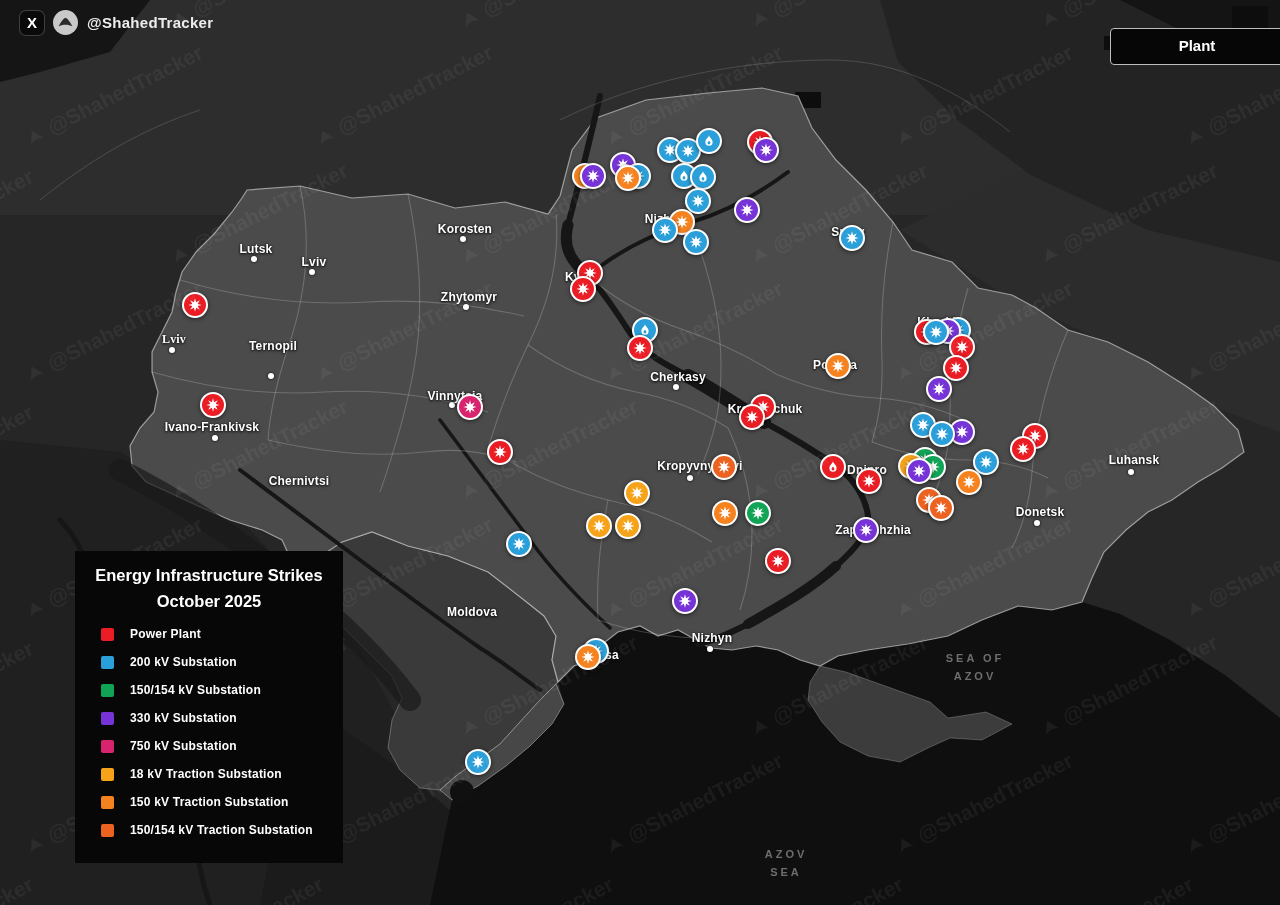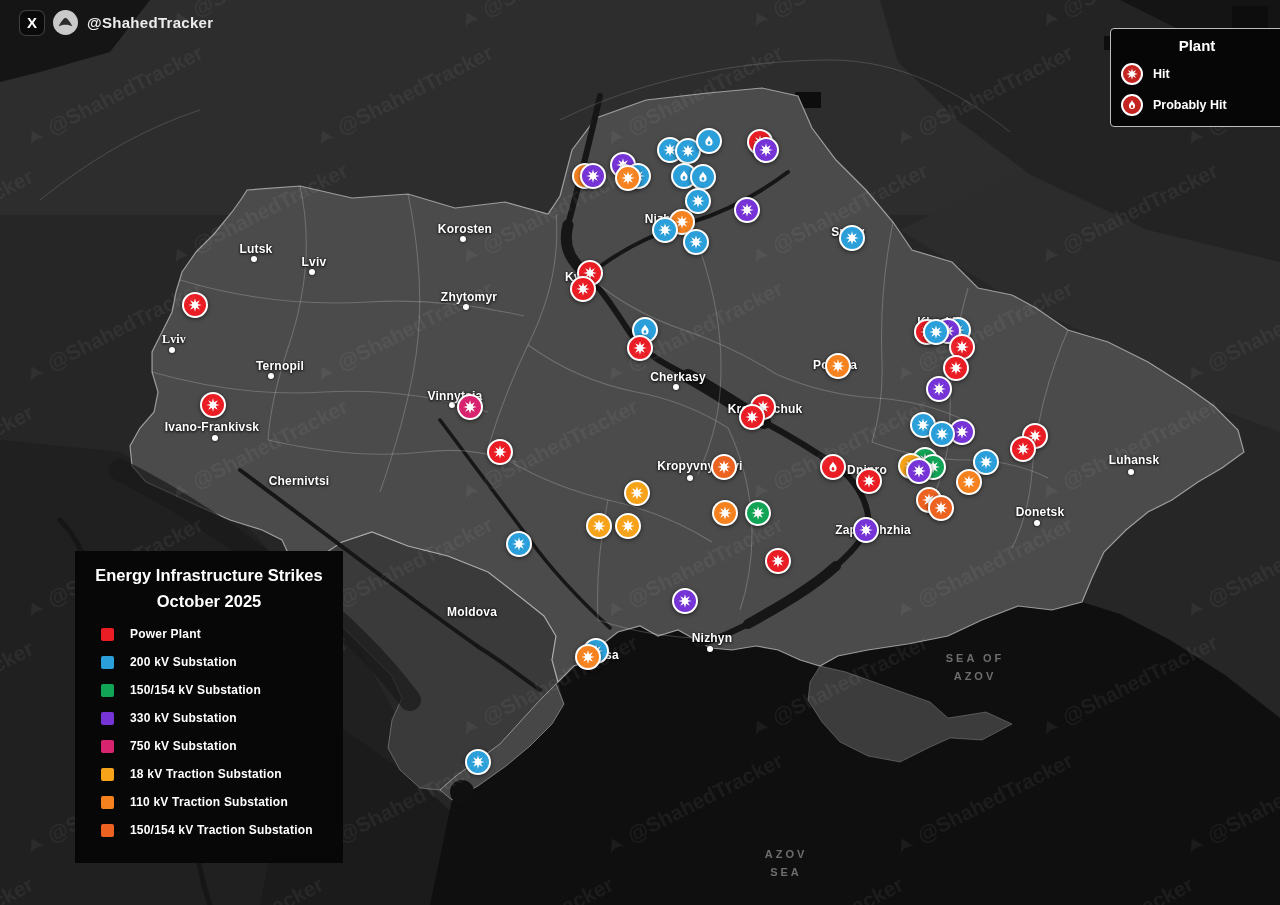--- a/index.html
+++ b/index.html
@@ -145,21 +145,21 @@
       <div class="city" style="left: 256px; top: 249px;">Lutsk</div>
       <div class="dot" style="left: 254px; top: 259px;"></div>
       <div class="city" style="left: 314px; top: 262px;">Lviv</div>
       <div class="dot" style="left: 312px; top: 272px;"></div>
       <div class="city" style="left: 465px; top: 229px;">Korosten</div>
       <div class="dot" style="left: 463px; top: 239px;"></div>
       <div class="city" style="left: 469px; top: 297px;">Zhytomyr</div>
       <div class="dot" style="left: 466px; top: 307px;"></div>
       <div class="city" style="left: 174px; top: 339px; font-family: Liberation Serif, serif;">Lviv</div>
       <div class="dot" style="left: 172px; top: 350px;"></div>
-      <div class="city" style="left: 273px; top: 366px; margin-left: 7px;">Ternopil</div>
+      <div class="city" style="left: 273px; top: 346px;">Ternopil</div>
       <div class="dot" style="left: 271px; top: 376px;"></div>
       <div class="city" style="left: 212px; top: 427px;">Ivano-Frankivsk</div>
       <div class="dot" style="left: 215px; top: 438px;"></div>
       <div class="city" style="left: 299px; top: 481px;">Chernivtsi</div>
       <div class="city" style="left: 455px; top: 396px;">Vinnytsia</div>
       <div class="dot" style="left: 452px; top: 405px;"></div>
       <div class="city" style="left: 578px; top: 277px;">Kyiv</div>
       <div class="city" style="left: 665px; top: 219px;">Nizhyn</div>
       <div class="city" style="left: 848px; top: 232px;">Sumy</div>
       <div class="city" style="left: 678px; top: 377px;">Cherkasy</div>
@@ -758,38 +758,20 @@
     <div class="drone-badge">
       <svg viewBox="0 0 16 16">
         <path d="M1.5,11.5 C5,5 7,4 8,3.5 C9,4 11,5 14.5,11.5 C11,9.5 5,9.5 1.5,11.5 Z"></path>
       </svg>
     </div>
     <div class="handle">@ShahedTracker</div>
   </div>
 
   <div class="legend-box">
     <div class="lg-title">Plant</div>
-    <div class="lg-items" id="lg-items">
-        <div class="lg-item">
-          <div class="lg-marker" style="background: rgb(195, 36, 31);">
-            <svg viewBox="0 0 16 16">
-              <polygon points="8.00,0.30 9.26,4.95 13.44,2.56 11.05,6.74 15.70,8.00 11.05,9.26 13.44,13.44 9.26,11.05 8.00,15.70 6.74,11.05 2.56,13.44 4.95,9.26 0.30,8.00 4.95,6.74 2.56,2.56 6.74,4.95" fill="#fff"></polygon>
-            </svg>
-          </div>
-          <div class="lg-label">Hit</div>
-        </div>
-        <div class="lg-item">
-          <div class="lg-marker" style="background: rgb(195, 36, 31);">
-            <svg viewBox="0 0 16 16">
-              <path fill="#fff" fill-rule="evenodd" d="M8 1.4 C8.7 4.3 12.1 5.7 12.1 9.1 A4.1 4.4 0 0 1 3.9 9.1 C3.9 5.7 7.3 4.3 8 1.4 Z M8 7.8 C8.8 8.6 9.6 9.2 9.6 10.3 A1.6 1.7 0 0 1 6.4 10.3 C6.4 9.2 7.2 8.6 8 7.8 Z"></path>
-            </svg>
-          </div>
-          <div class="lg-label">Probably Hit</div>
-        </div>
-      </div>
   </div>
 
   <div class="title-panel">
     <div class="tp-title">
       <div>Energy Infrastructure Strikes</div>
       <div>October 2025</div>
     </div>
     <div class="tp-items" id="tp-items">
         <div class="tp-item">
           <div class="tp-swatch" style="background: rgb(234, 28, 36);"></div>
@@ -810,21 +792,21 @@
         <div class="tp-item">
           <div class="tp-swatch" style="background: rgb(216, 36, 110);"></div>
           <div class="tp-label">750 kV Substation</div>
         </div>
         <div class="tp-item">
           <div class="tp-swatch" style="background: rgb(247, 163, 25);"></div>
           <div class="tp-label">18 kV Traction Substation</div>
         </div>
         <div class="tp-item">
           <div class="tp-swatch" style="background: rgb(245, 130, 31);"></div>
-          <div class="tp-label">110 kV Traction Substation</div>
+          <div class="tp-label">150 kV Traction Substation</div>
         </div>
         <div class="tp-item">
           <div class="tp-swatch" style="background: rgb(236, 98, 32);"></div>
           <div class="tp-label">150/154 kV Traction Substation</div>
         </div>
       </div>
   </div>
 
 </div>
 

